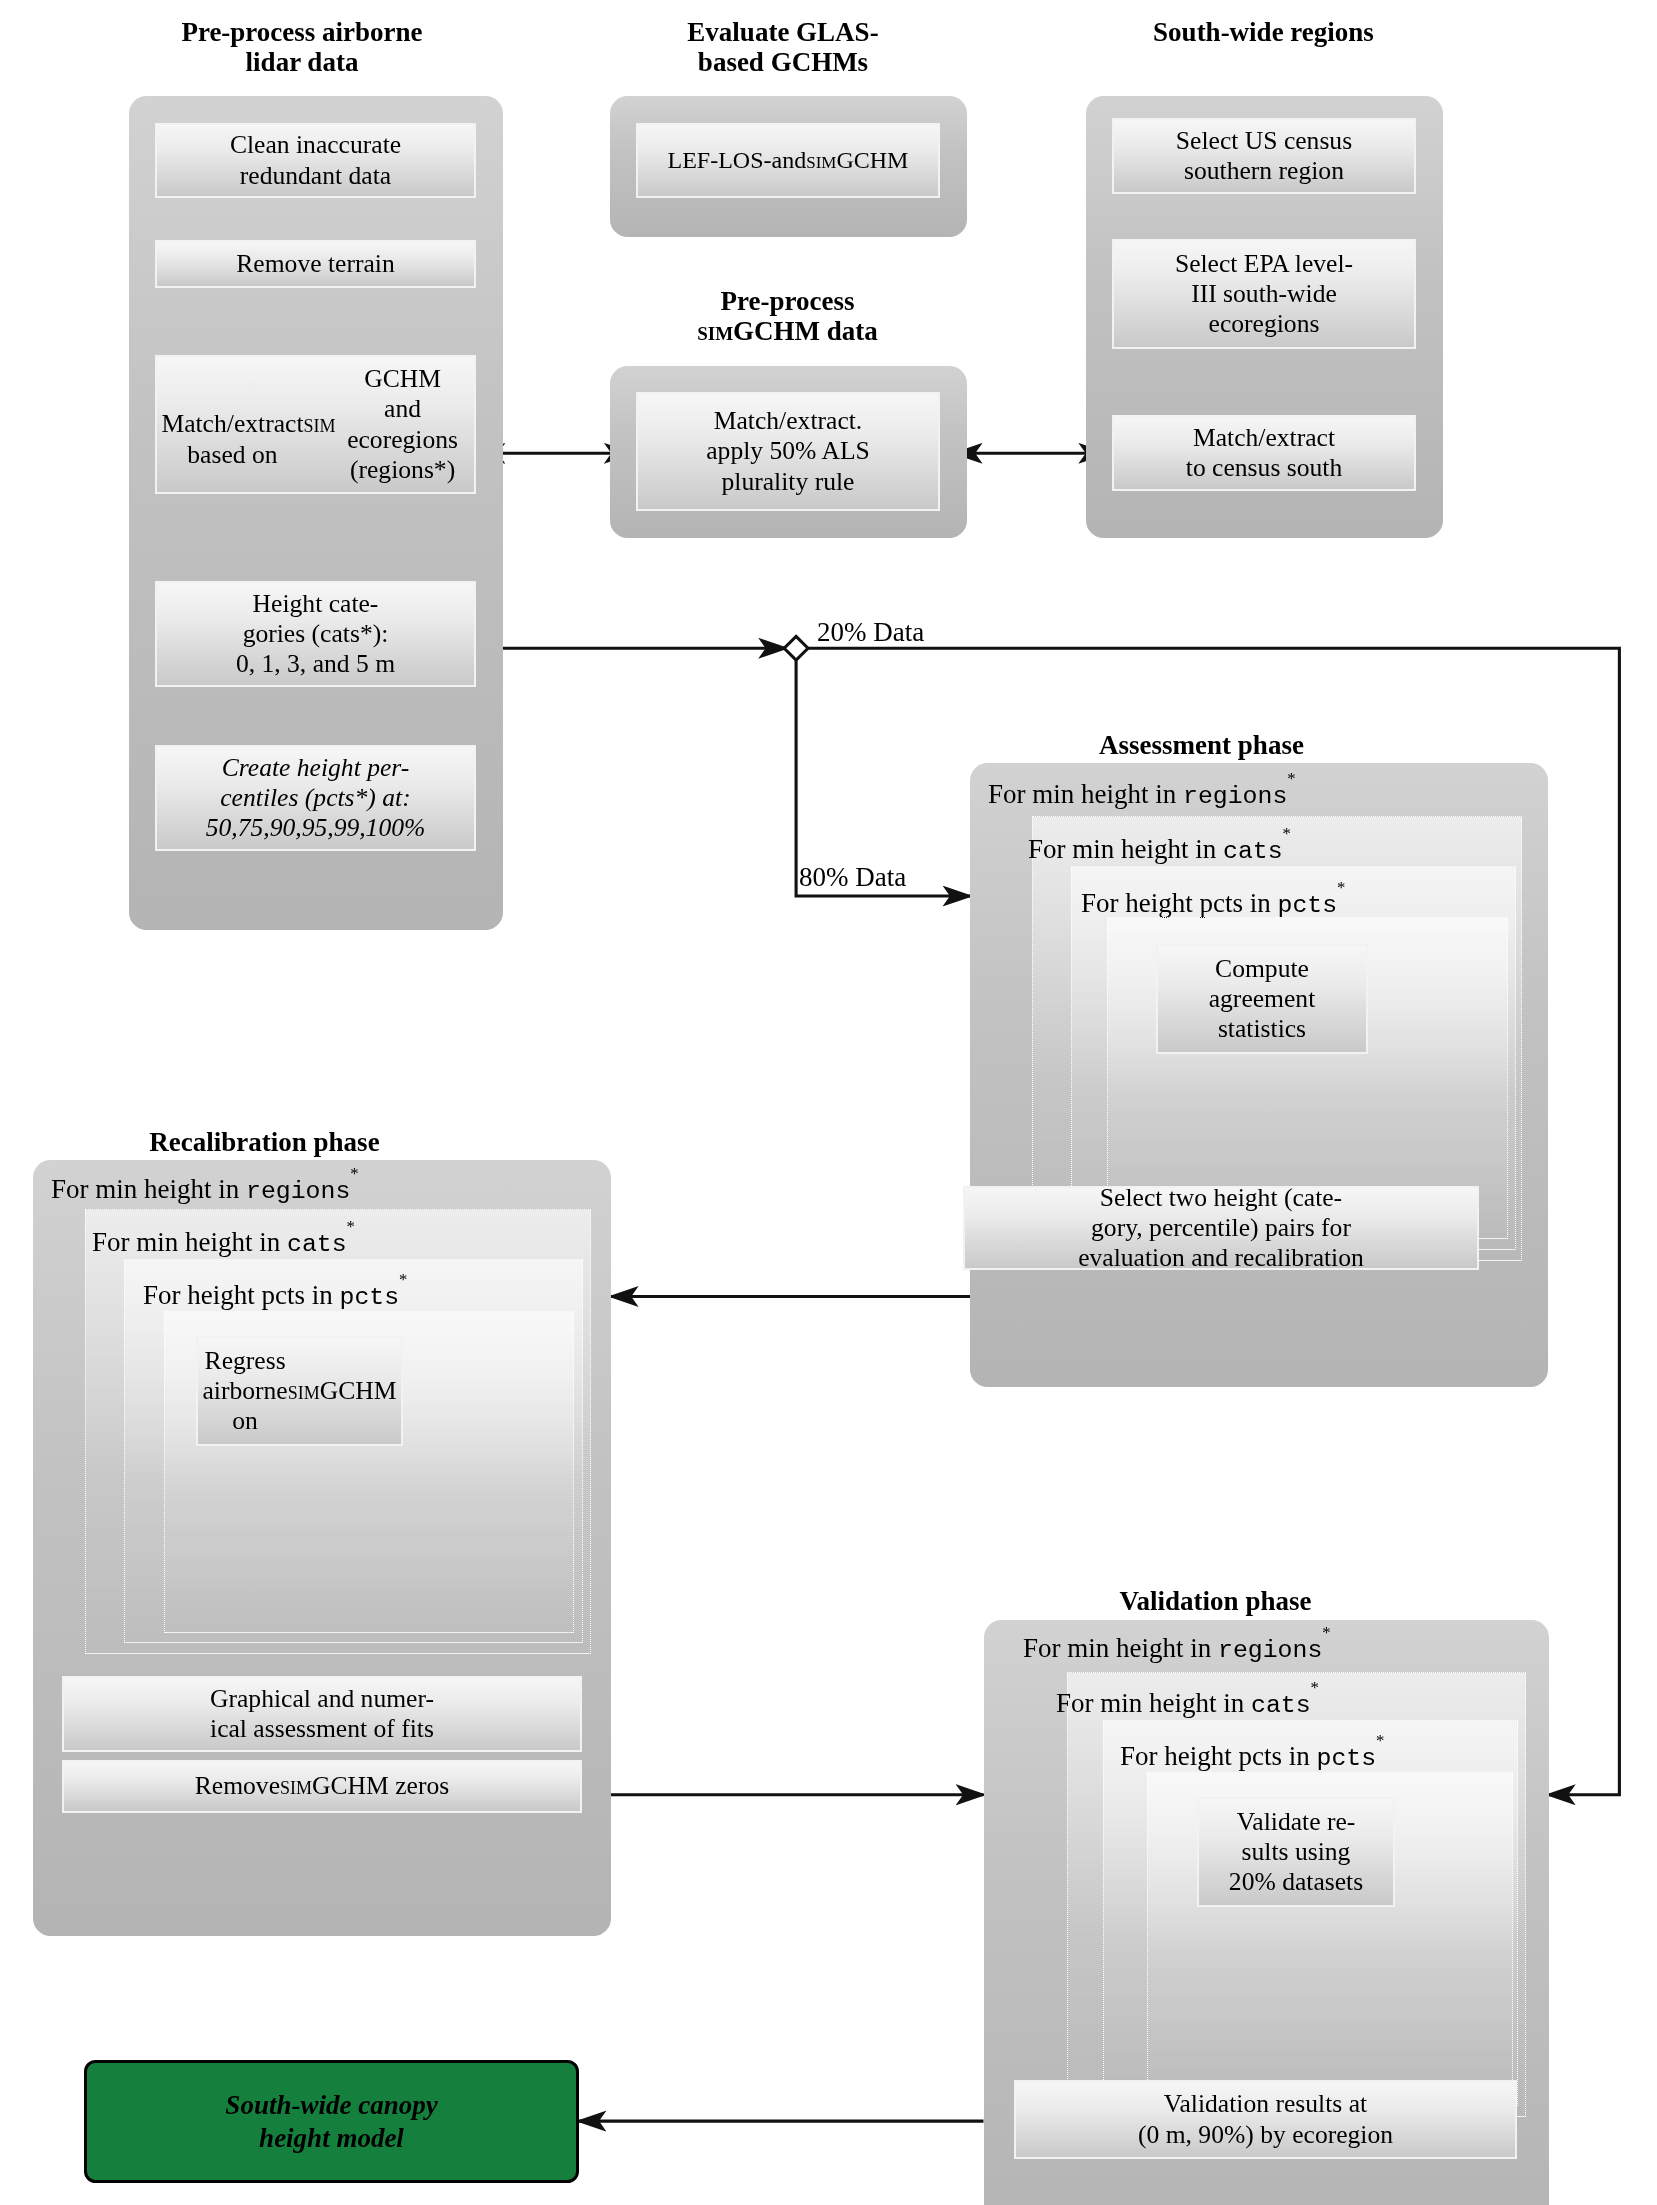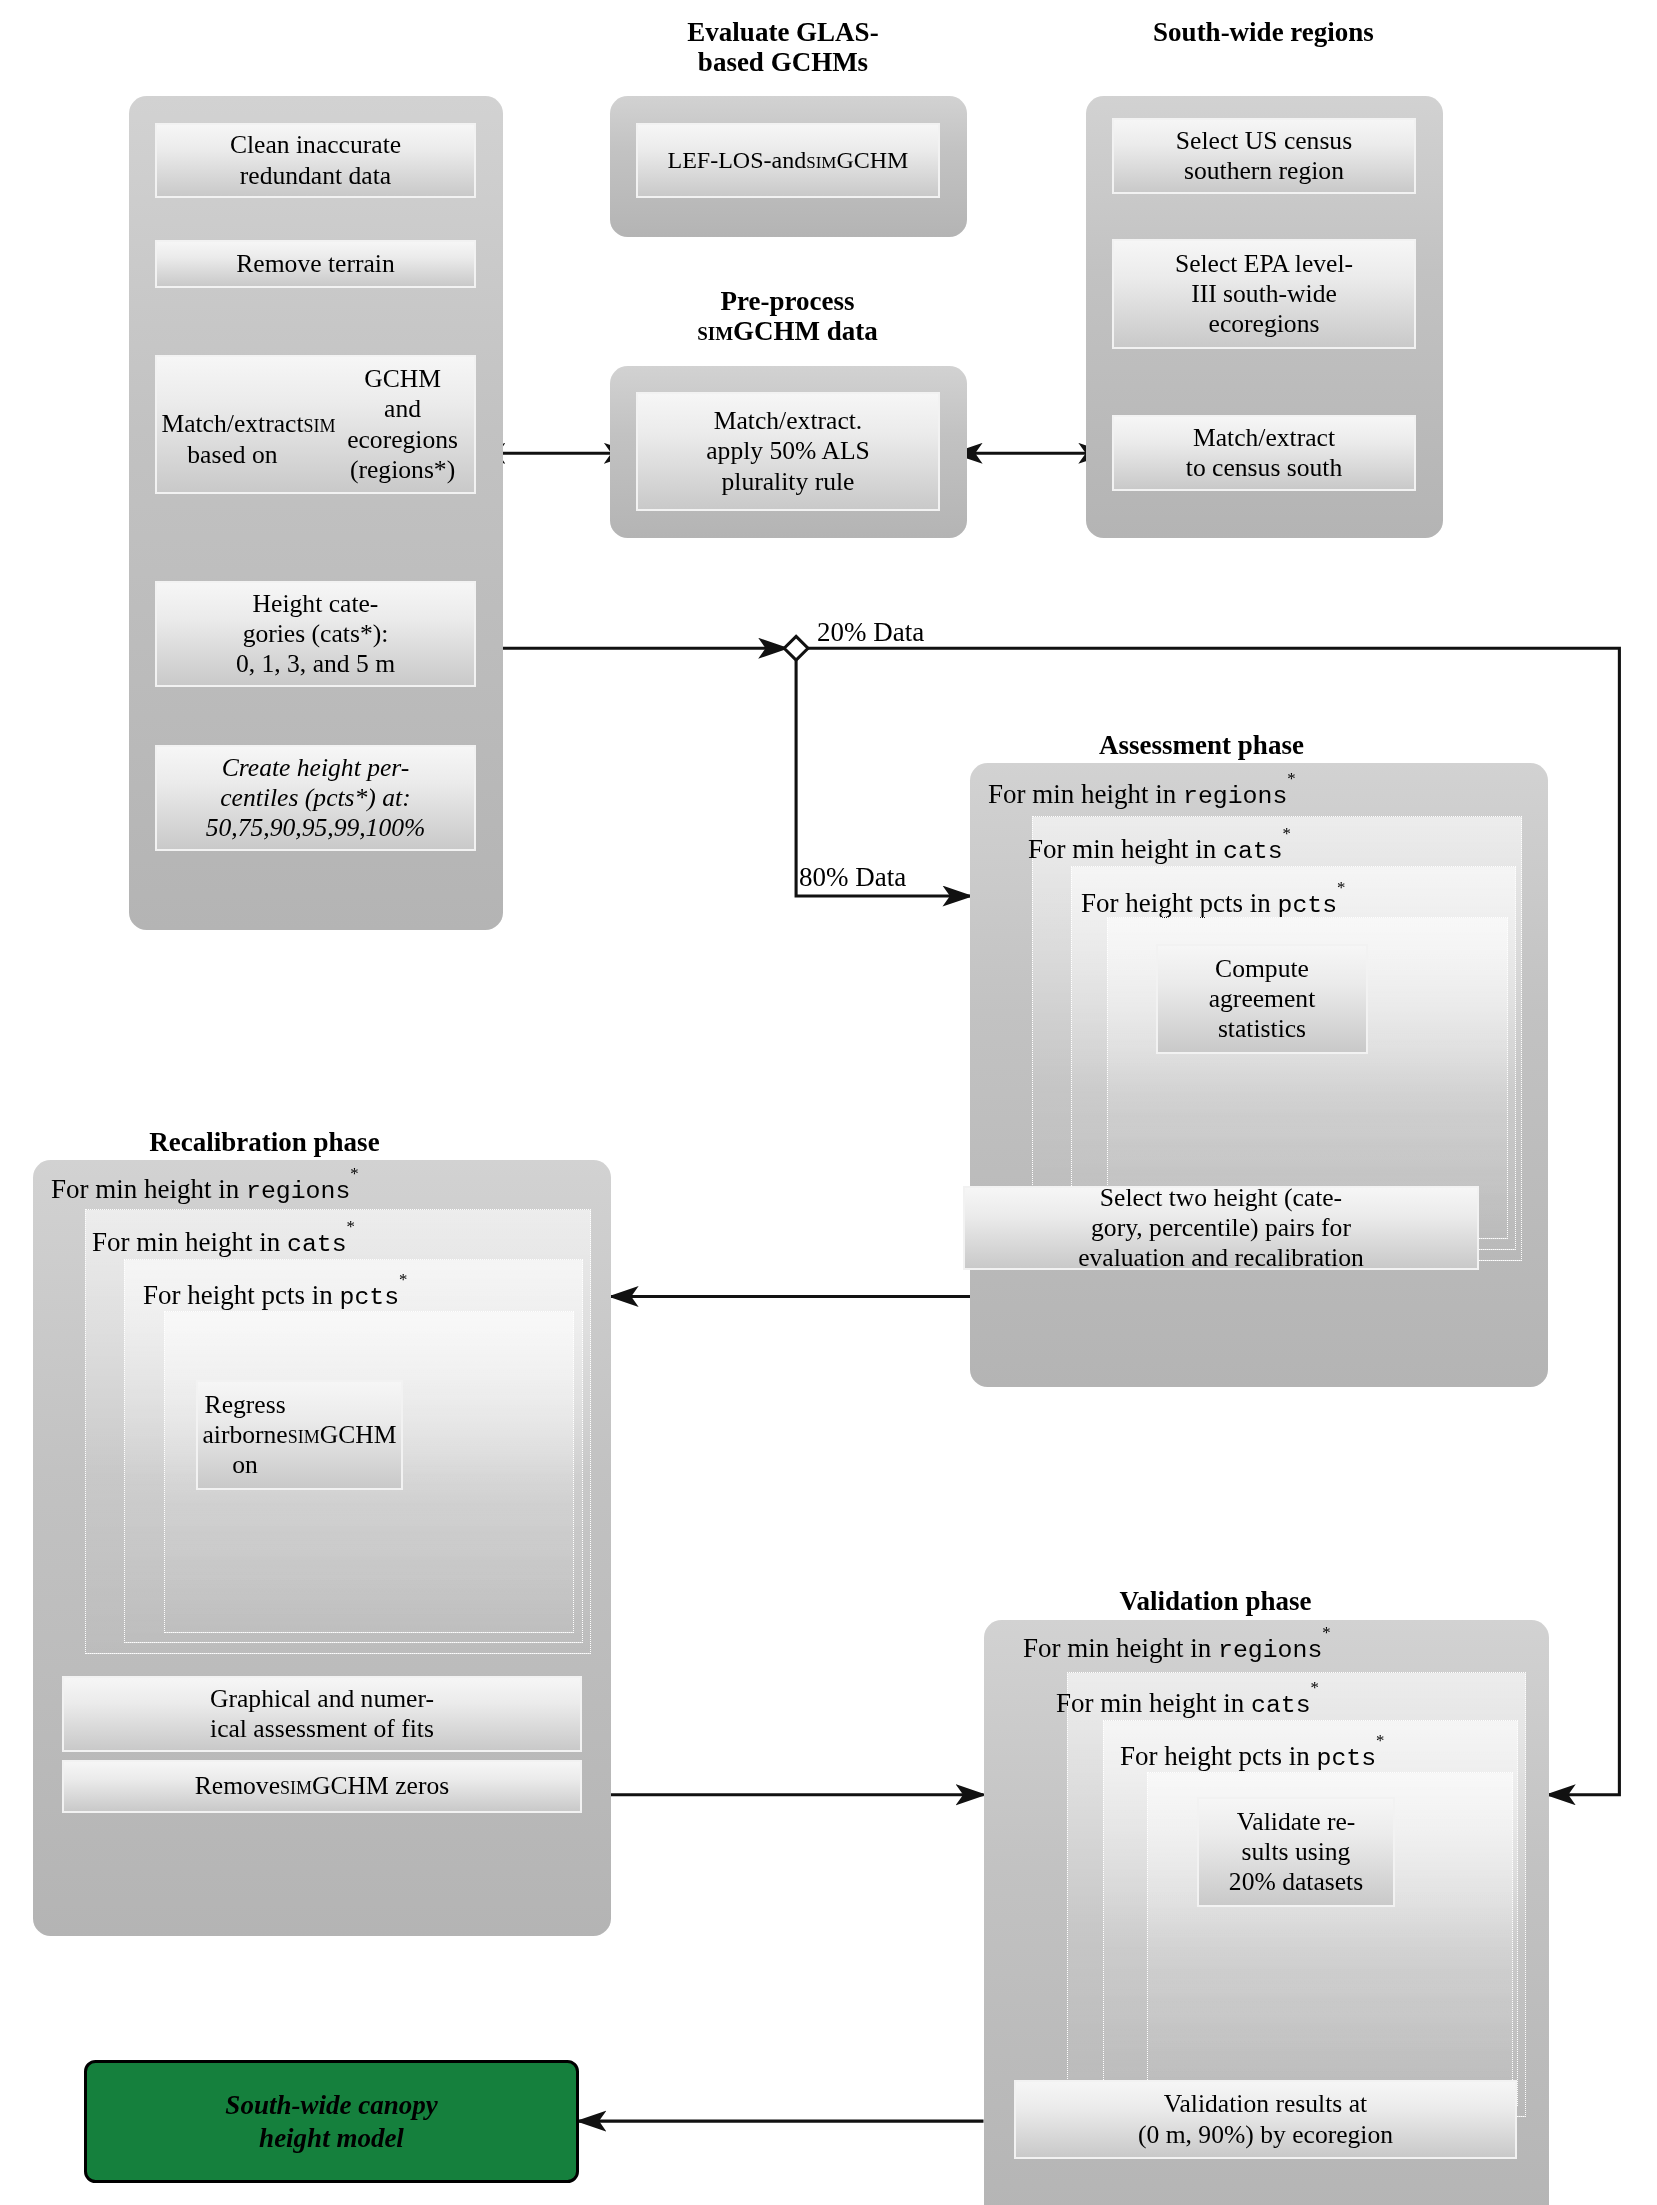--- a/index.html
+++ b/index.html
@@ -97,20 +97,22 @@
     <line x1="2200" y1="2940" x2="1385" y2="2940" stroke="#111" stroke-width="7" marker-end="url(#ah)"></line>
 
     <line x1="1385" y1="4070" x2="2230" y2="4070" stroke="#111" stroke-width="7" marker-end="url(#ah)"></line>
 
     <line x1="2230" y1="4810" x2="1312" y2="4810" stroke="#111" stroke-width="7" marker-end="url(#ah)"></line>
   </svg>
 
   <div class="lbl" style="left:805px;top:617px;margin-left:12px;">20% Data</div>
   <div class="lbl" style="left:799px;top:862px;">80% Data</div>
 
+  <div class="caption" style="left:128px;top:17px;width:348px;">Pre-process airborne
+lidar data</div>
 
   <div class="grp" style="left:129px;top:96px;width:374px;height:834px;"></div>
 
   <div class="node" style="left:155px;top:123px;width:321px;height:75px;white-space:pre-line;">Clean inaccurate
 redundant data</div>
 
   <div class="node" style="left:155px;top:240px;width:321px;height:48px;white-space:pre-line;">Remove terrain</div>
 
   <div class="node" style="left: 155px; top: 355px; width: 321px; height: 139px; white-space: normal;"><br>    Match/extract<br>based on <span class="sc">sim</span>GCHM<br>and ecoregions<br>(regions*)<br>  </div>
 
@@ -184,21 +186,21 @@
   <div class="loopbox lb1" style="left:85px;top:1209px;width:506px;height:445px;"></div>
 
   <div class="loop-label" style="left:92px;top:1226px;">For min height in <span style="font-family:'Liberation Mono','DejaVu Sans Mono',monospace;font-size:0.92em;">cats</span><sup style="font-size:.62em;top:-.55em;position:relative;">*</sup></div>
 
   <div class="loopbox lb2" style="left:124px;top:1259px;width:459px;height:384px;"></div>
 
   <div class="loop-label" style="left:143px;top:1279px;">For height pcts in <span style="font-family:'Liberation Mono','DejaVu Sans Mono',monospace;font-size:0.92em;">pcts</span><sup style="font-size:.62em;top:-.55em;position:relative;">*</sup></div>
 
   <div class="loopbox lb3" style="left:164px;top:1311px;width:410px;height:322px;"></div>
 
-  <div class="node" style="left: 196px; top: 1380px; width: 207px; height: 110px; white-space: normal; align-items: center;">Regress<br>airborne on<br><span class="sc">sim</span>GCHM</div>
+  <div class="node" style="left: 196px; top: 1336px; width: 207px; height: 110px; white-space: normal; align-items: center;">Regress<br>airborne on<br><span class="sc">sim</span>GCHM</div>
 
   <div class="node" style="left:62px;top:1676px;width:520px;height:76px;white-space:pre-line;">Graphical and numer-
 ical assessment of fits</div>
 
   <div class="node" style="left: 62px; top: 1760px; width: 520px; height: 53px; white-space: normal;">Remove <span class="sc">sim</span>GCHM zeros</div>
 
 
   <div class="caption" style="left:984px;top:1586px;width:463px;">Validation phase</div>
 
   <div class="grp" style="left:984px;top:1620px;width:565px;height:617px;"></div>

